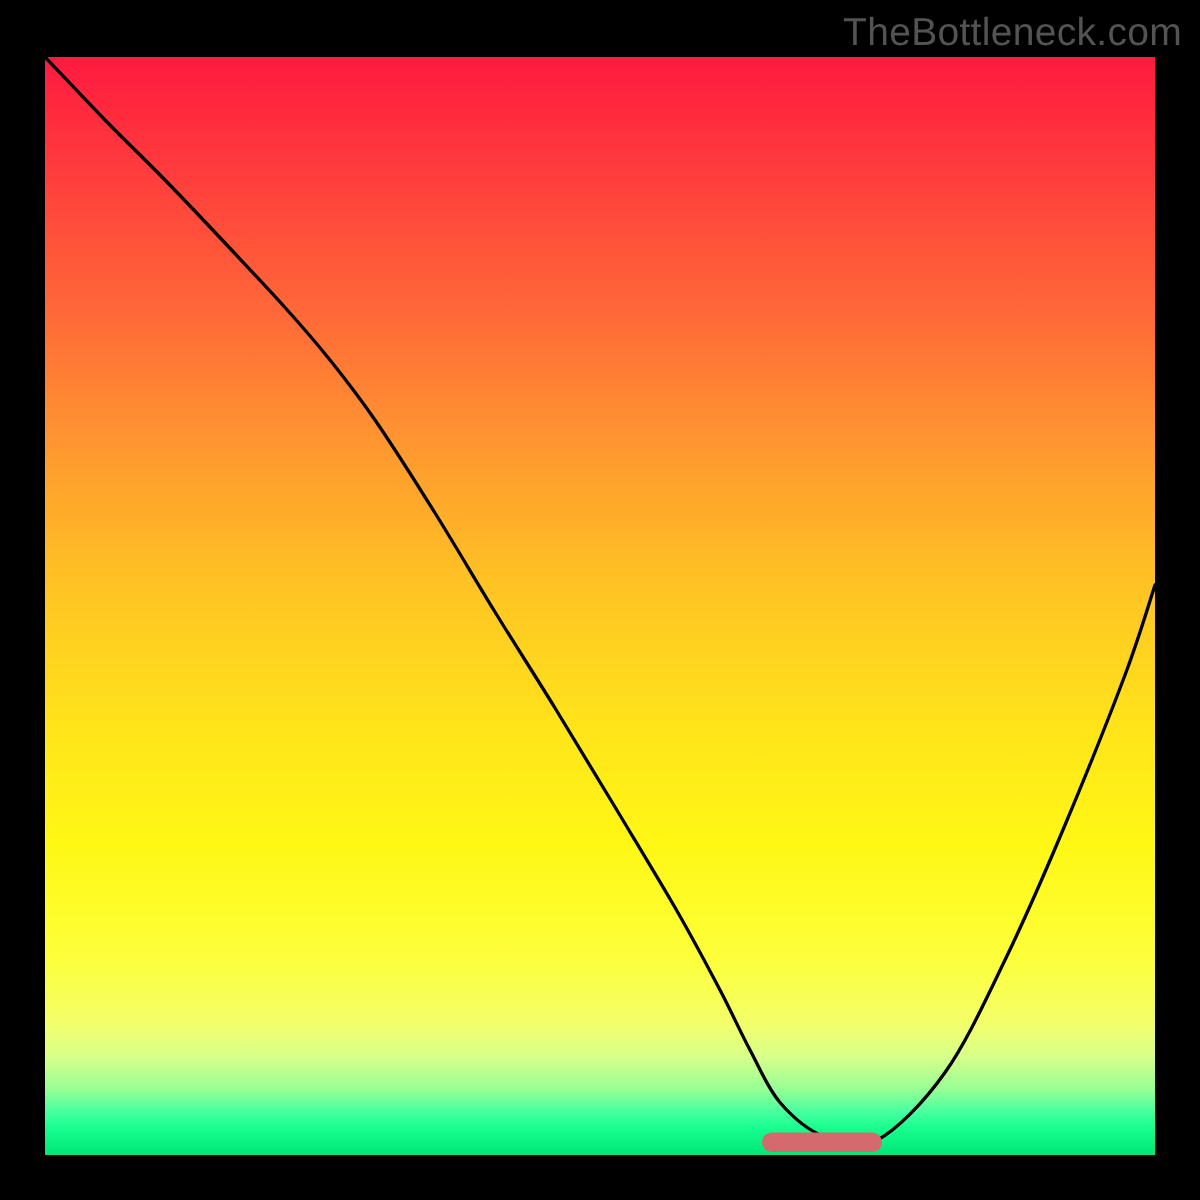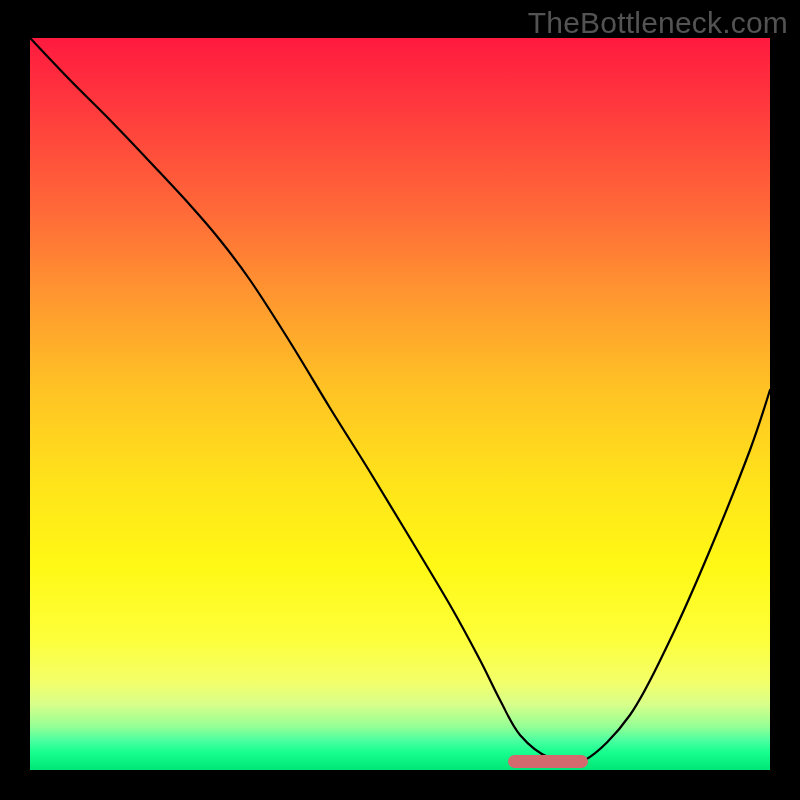--- a/index.html
+++ b/index.html
@@ -15,21 +15,21 @@
     position: relative;
     width: 800px;
     height: 800px;
     background: #000;
   }
   .watermark {
     position: absolute;
     top: 6px;
     right: 12px;
     color: #535353;
-    font-size: 30px;
+    font-size: 26px;
     font-weight: 500;
     letter-spacing: 0.2px;
     text-align: right;
     z-index: 10;
     user-select: none;
   }
   .plot-area {
     position: absolute;
     left: 30px;
     top: 38px;

